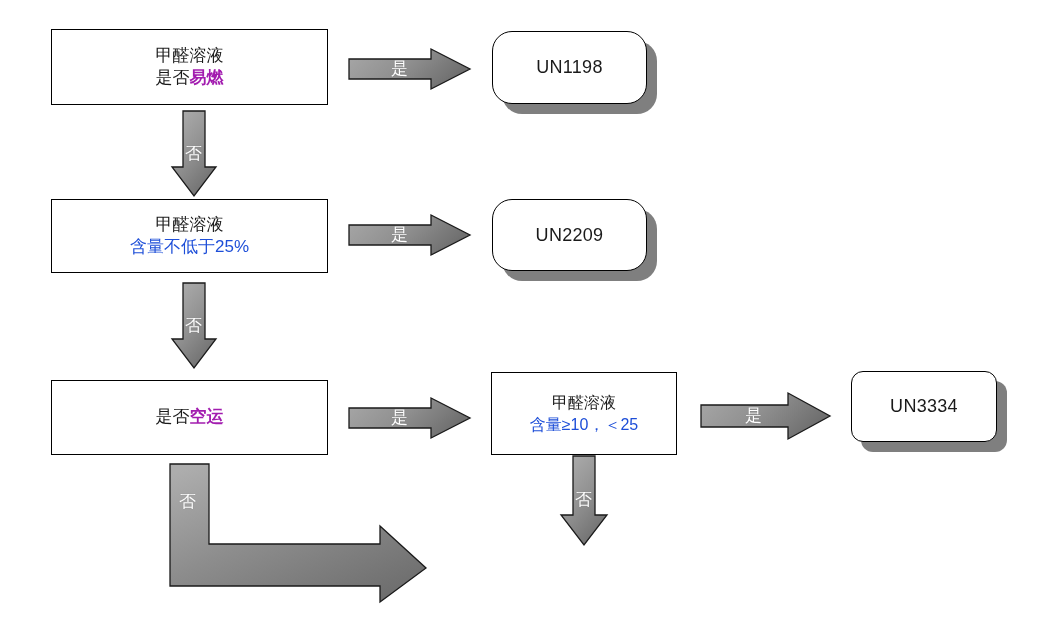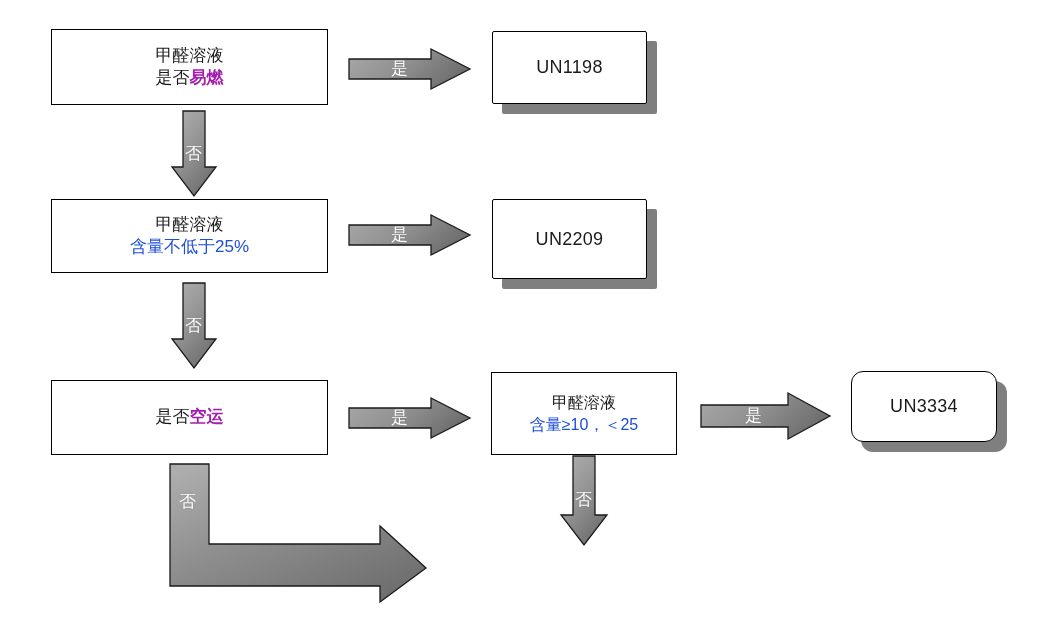--- a/index.html
+++ b/index.html
@@ -70,21 +70,21 @@
     box-sizing: border-box;
     background: #ffffff;
     border: 1.4px solid #000000;
     display: flex;
     align-items: center;
     justify-content: center;
     font-size: 18px;
     color: #1a1a1a;
     letter-spacing: 0.3px;
   }
-  .term.r12 .shadow, .term.r12 .face { border-radius: 2px; }
+  .term.r12 .shadow, .term.r12 .face { border-radius: 20px; }
   .term.r16 .shadow, .term.r16 .face { border-radius: 12px; }
   .term.r26 .shadow, .term.r26 .face { border-radius: 26px; }
 
   
   .arrow {
     position: absolute;
   }
   .arrow svg {
     display: block;
     overflow: visible;
@@ -157,21 +157,21 @@
     <span class="line strong">含量不低于25%</span>
   </div>
 
   <div class="arrow" style="left:348px; top:214px; width:124px; height:42px;">
     <svg width="124" height="42" viewBox="0 0 124 42">
       <path d="M1,11 L83,11 L83,1 L122,21 L83,41 L83,31 L1,31 Z" fill="url(#gradRight)" stroke="#1a1a1a" stroke-width="1.3" stroke-linejoin="miter"></path>
     </svg>
     <span class="alabel" style="left:43px; top:12px;">是</span>
   </div>
 
-  <div class="term r12" style="left:492px; top:199px; width:155px; height:80px;text-align:center;">
+  <div class="term r12" style="left:492px; top:199px; width:155px; height:72px;text-align:center;">
     <div class="shadow"></div>
     <div class="face">UN2209</div>
   </div>
 
   <div class="arrow" style="left:170px; top:282px; width:48px; height:88px;">
     <svg width="48" height="88" viewBox="0 0 48 88">
       <path d="M13,1 L35,1 L35,57 L46,57 L24,86 L2,57 L13,57 Z" fill="url(#gradDown)" stroke="#1a1a1a" stroke-width="1.3" stroke-linejoin="miter"></path>
     </svg>
     <span class="alabel vert" style="left:15px; top:22px;">否</span>
   </div>

